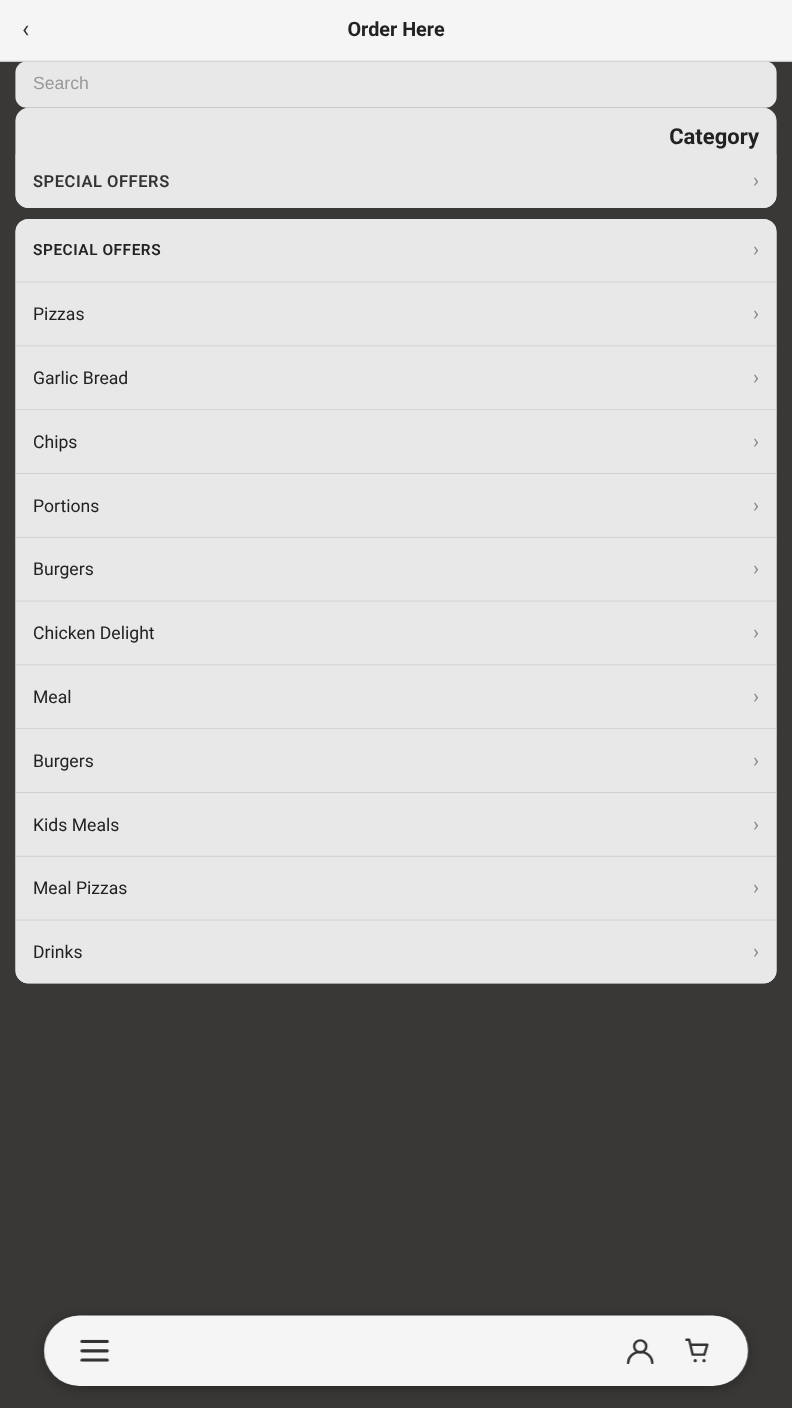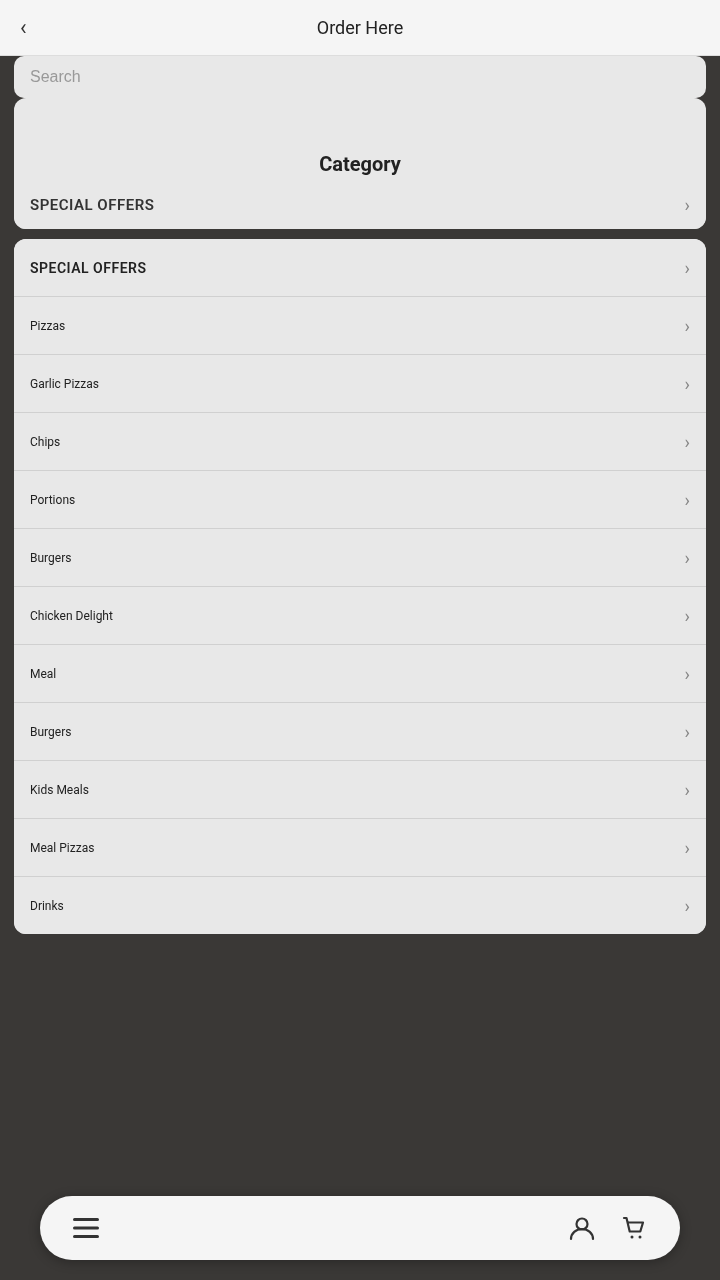--- a/index.html
+++ b/index.html
@@ -31,21 +31,21 @@
     .header-back {
       position: absolute;
       left: 20px;
       font-size: 22px;
       color: #333;
       cursor: pointer;
     }
 
     .header-title {
       font-size: 18px;
-      font-weight: 400;
+      font-weight: 700;
       color: #222;
     }
 
     
     .search-container {
       padding: 0 14px;
       background-color: #3a3836;
     }
 
     .search-input {
@@ -66,25 +66,24 @@
     
     .category-card {
       margin: 0 14px 10px 14px;
       background-color: #e8e8e8;
       border-radius: 12px;
       overflow: hidden;
     }
 
     .category-header {
       padding: 14px 16px 4px 16px;
-      text-align: center;
+      text-align: right;
       font-size: 20px;
       font-weight: 700;
       color: #222;
-      margin-top: 40px;
     }
 
     .category-selected-row {
       display: flex;
       align-items: center;
       justify-content: space-between;
       padding: 14px 16px;
       background-color: #e8e8e8;
       cursor: pointer;
     }
@@ -117,21 +116,21 @@
       border-bottom: 1px solid #d0d0d0;
       cursor: pointer;
       background-color: #e8e8e8;
     }
 
     .list-item:last-child {
       border-bottom: none;
     }
 
     .list-item-label {
-      font-size: 12px;
+      font-size: 16px;
       color: #222;
     }
 
     .list-item-label.uppercase {
       text-transform: uppercase;
       font-size: 14px;
       font-weight: 600;
       letter-spacing: 0.5px;
     }
 
@@ -195,21 +194,21 @@
 <div class="list-container" id="menu-list">
 <div class="list-item">
       <span class="list-item-label uppercase">SPECIAL OFFERS</span>
       <span class="chevron">›</span>
     </div>
     <div class="list-item">
       <span class="list-item-label">Pizzas</span>
       <span class="chevron">›</span>
     </div>
     <div class="list-item">
-      <span class="list-item-label">Garlic Pizzas</span>
+      <span class="list-item-label">Garlic Bread</span>
       <span class="chevron">›</span>
     </div>
     <div class="list-item">
       <span class="list-item-label">Chips</span>
       <span class="chevron">›</span>
     </div>
     <div class="list-item">
       <span class="list-item-label">Portions</span>
       <span class="chevron">›</span>
     </div>

